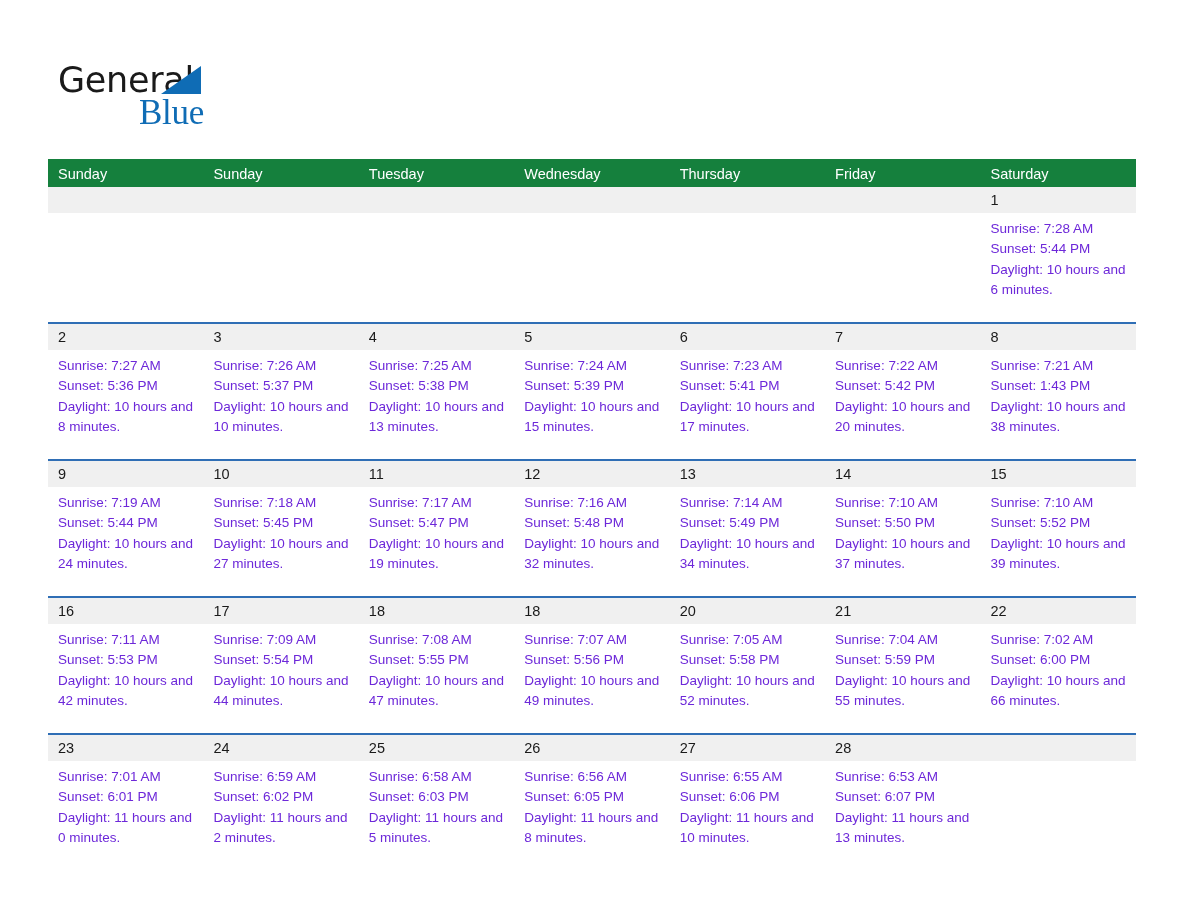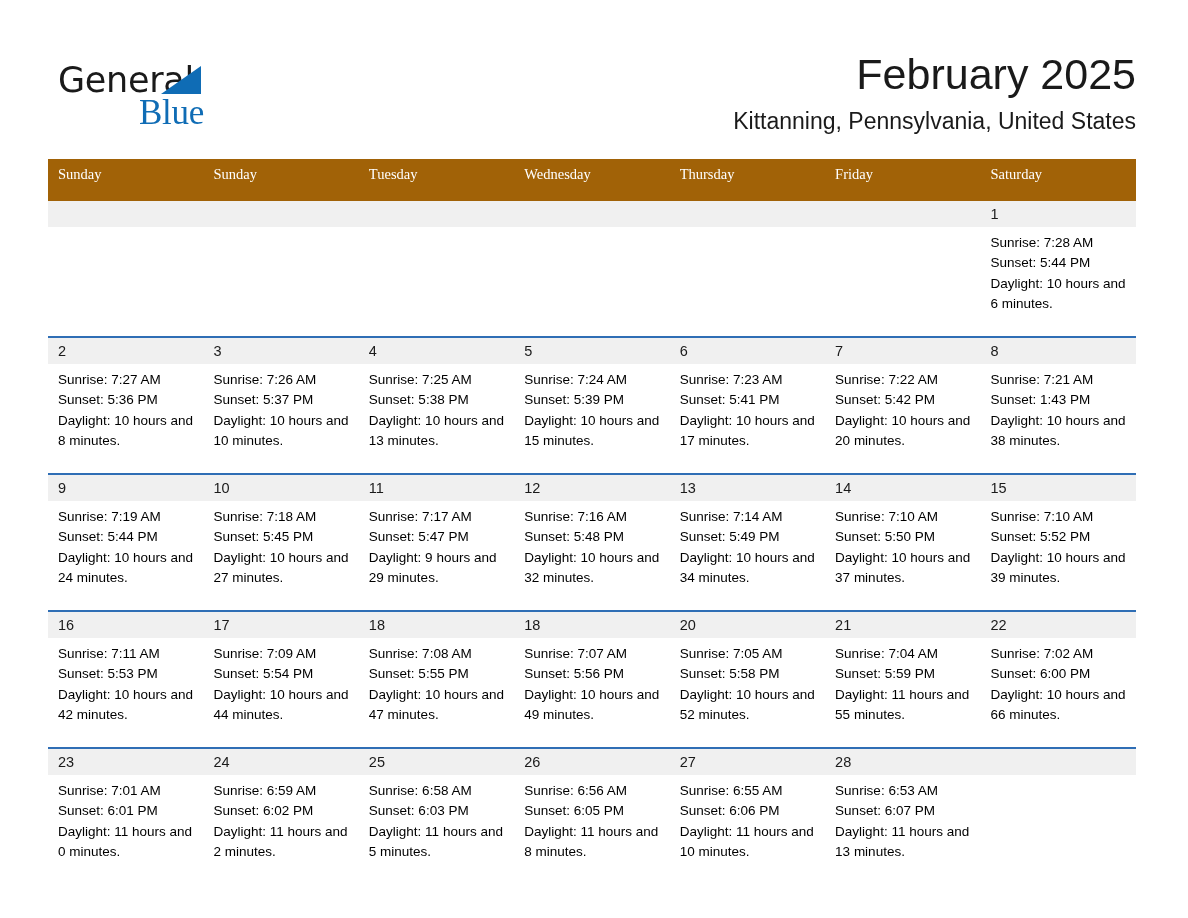--- a/index.html
+++ b/index.html
@@ -96,29 +96,29 @@
     position: absolute;
     left: 48px;
     top: 159px;
     width: 1088px;
     border-collapse: collapse;
     table-layout: fixed;
   }
   .calendar col { width: 155.43px; }
 
   thead th {
-    background: #a16207;
+    background: #15803d;
     color: #ffffff;
     font-size: 14.5px;
     font-weight: 400;
     text-align: left;
-    padding: 6px 0 18px 10px;
+    padding: 6px 0 4px 10px;
     height: 18px;
     vertical-align: middle;
-    font-family: Liberation Serif, serif;
+    font-family: Liberation Sans, sans-serif;
   }
 
   tbody td {
     vertical-align: top;
     padding: 0;
     border-top: 2px solid #2f6eb5;
     background: #ffffff;
     height: 135px;
   }
   tbody tr:first-child td { border-top: none; }
@@ -131,43 +131,39 @@
     font-size: 14.5px;
     line-height: 19px;
     color: #1a1a1a;
     padding: 4px 0 3px 10px;
     height: 19px;
   }
   .details {
     padding: 6px 8px 0 10px;
     font-size: 13.5px;
     line-height: 20.3px;
-    color: #000000;
+    color: #6d28d9;
     font-family: "Liberation Sans", sans-serif;
   }
   .details div { white-space: nowrap; }
   .details .dl { white-space: normal; }
 </style>
 </head>
 <body>
 
 <div class="page">
 
   <div class="header">
 
     <div class="logo">
       <span class="logo-general">General</span>
       <span class="logo-triangle"></span>
       <span class="logo-blue">Blue</span>
     </div>
 
-    <div class="title-block">
-      <div class="cal-title">February 2025</div>
-      <div class="cal-subtitle">Kittanning, Pennsylvania, United States</div>
-    </div>
 
   </div>
 
   <table class="calendar">
     <colgroup>
       <col>
         <col>
         <col>
         <col>
         <col>
@@ -353,21 +349,21 @@
                 <div class="dl">Daylight: 10 hours and 27 minutes.</div>
               </div>
             </div>
           </td>
         <td>
             <div class="cell-inner">
               <div class="daynum">11</div>
               <div class="details">
                 <div>Sunrise: 7:17 AM</div>
                 <div>Sunset: 5:47 PM</div>
-                <div class="dl">Daylight: 9 hours and 29 minutes.</div>
+                <div class="dl">Daylight: 10 hours and 19 minutes.</div>
               </div>
             </div>
           </td>
         <td>
             <div class="cell-inner">
               <div class="daynum">12</div>
               <div class="details">
                 <div>Sunrise: 7:16 AM</div>
                 <div>Sunset: 5:48 PM</div>
                 <div class="dl">Daylight: 10 hours and 32 minutes.</div>
@@ -456,21 +452,21 @@
                 <div class="dl">Daylight: 10 hours and 52 minutes.</div>
               </div>
             </div>
           </td>
         <td>
             <div class="cell-inner">
               <div class="daynum">21</div>
               <div class="details">
                 <div>Sunrise: 7:04 AM</div>
                 <div>Sunset: 5:59 PM</div>
-                <div class="dl">Daylight: 11 hours and 55 minutes.</div>
+                <div class="dl">Daylight: 10 hours and 55 minutes.</div>
               </div>
             </div>
           </td>
         <td>
             <div class="cell-inner">
               <div class="daynum">22</div>
               <div class="details">
                 <div>Sunrise: 7:02 AM</div>
                 <div>Sunset: 6:00 PM</div>
                 <div class="dl">Daylight: 10 hours and 66 minutes.</div>

